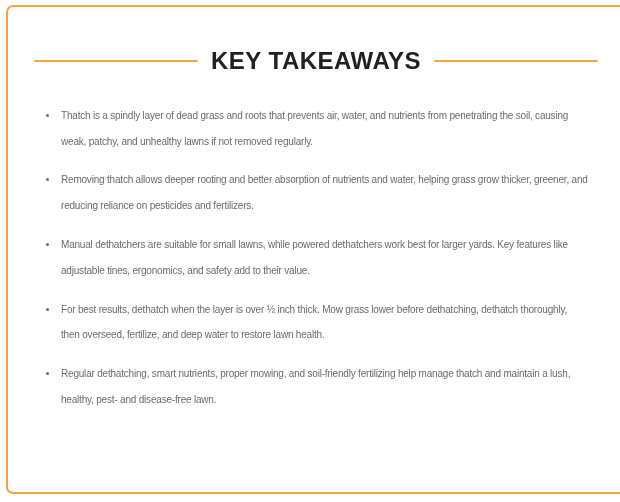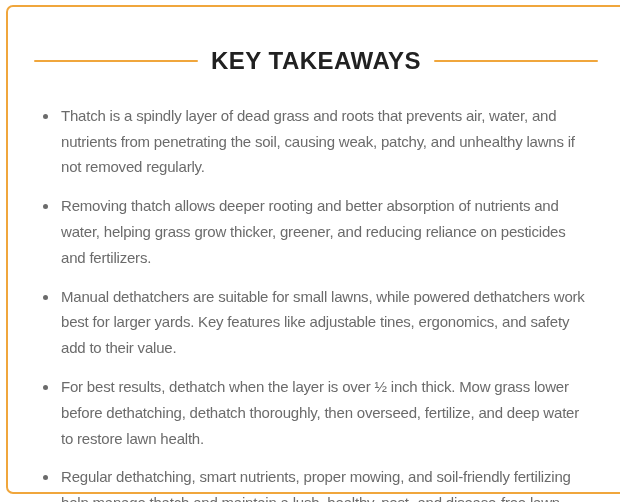--- a/index.html
+++ b/index.html
@@ -44,21 +44,21 @@
     color: var(--title-text, #212121);
     white-space: nowrap;
   }
   .bullets {
     margin: 27px 0 0 0;
     padding: 0 8px 0 27px;
     list-style: disc outside;
   }
   .bullet {
     color: var(--body-text, #6B6B6B);
-    font-size: 15px;
+    font-size: 10px;
     letter-spacing: -0.2px;
     line-height: 25.8px;
     margin-bottom: 13px;
     padding-left: 2px;
     max-width: 529px;
   }
   .bullet::marker { color: var(--body-text, #6B6B6B); }
   .bullet:last-child { margin-bottom: 0; }
 </style>
 </head>

